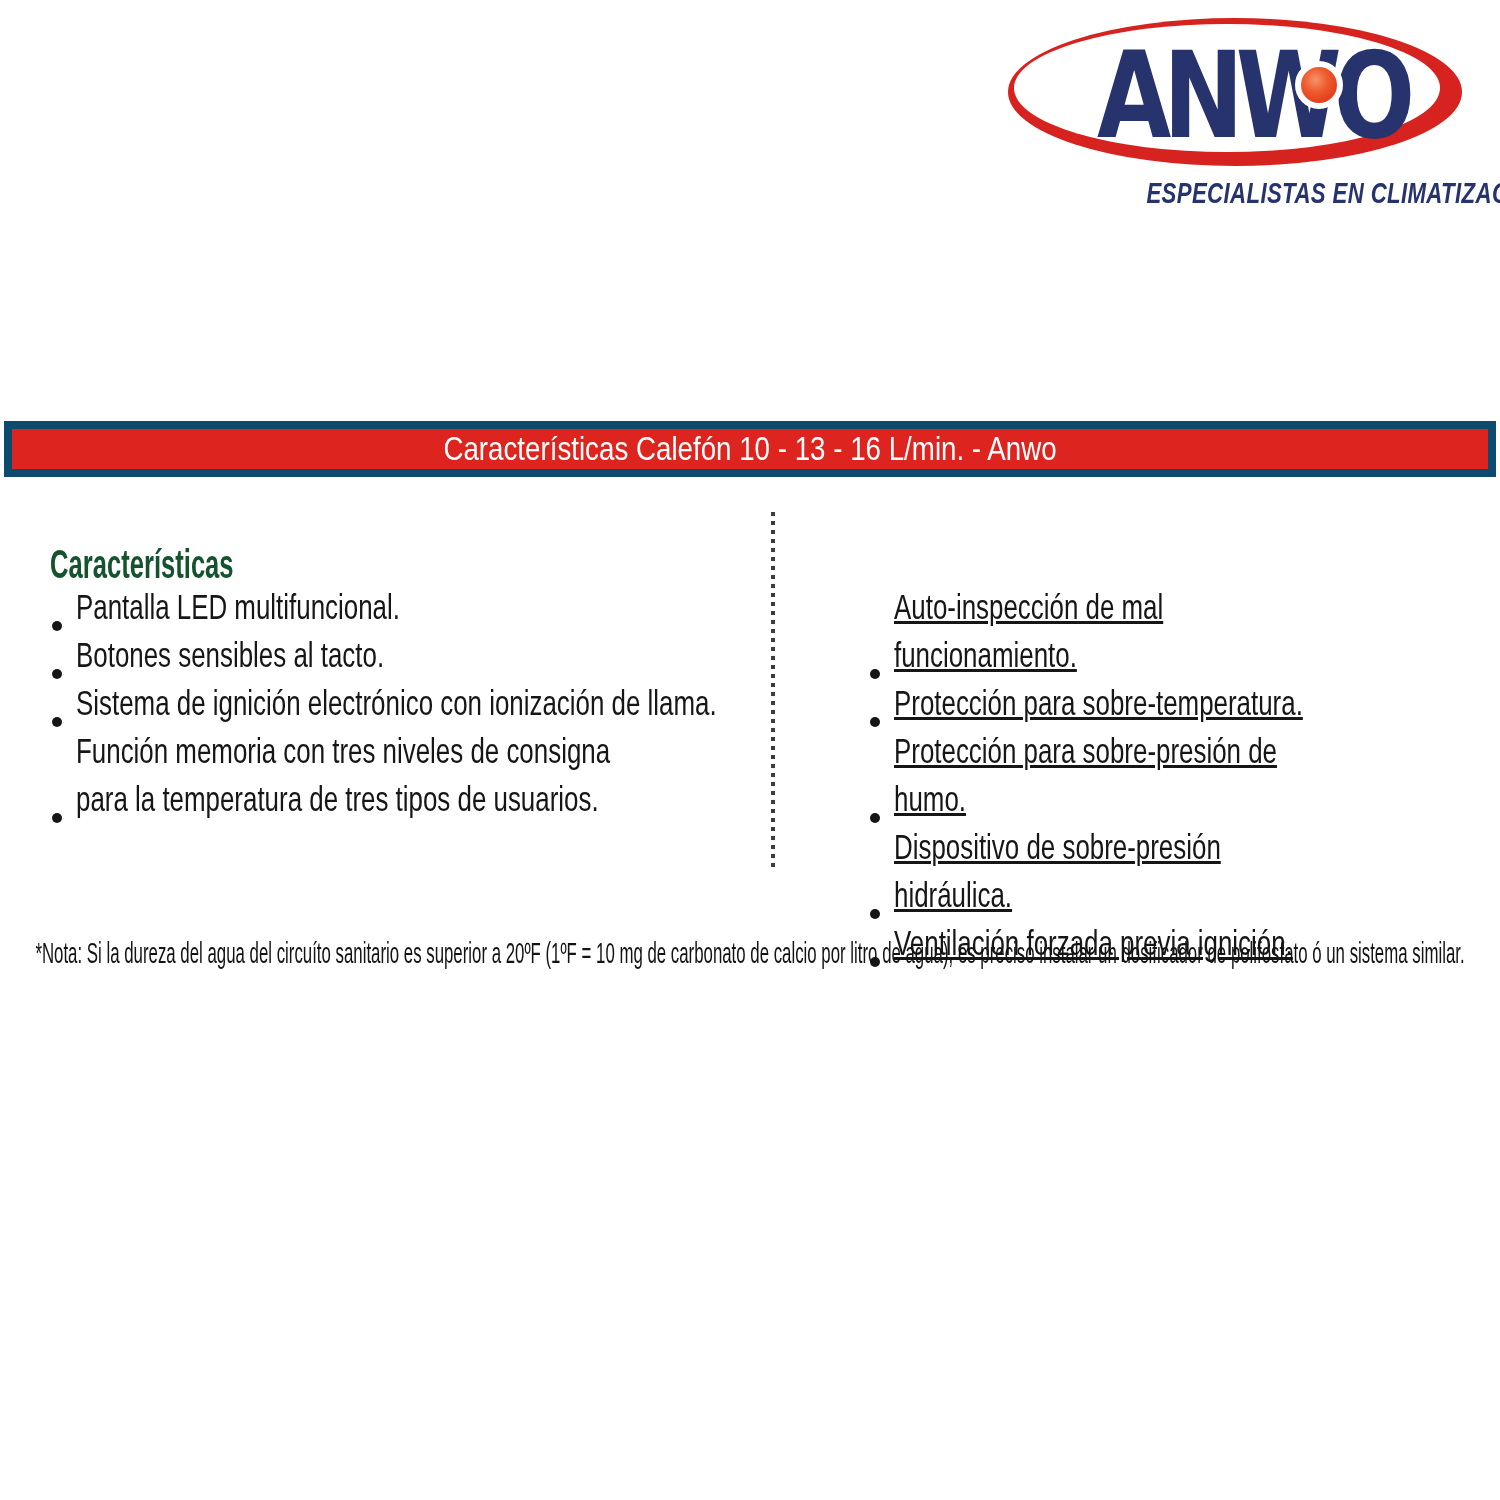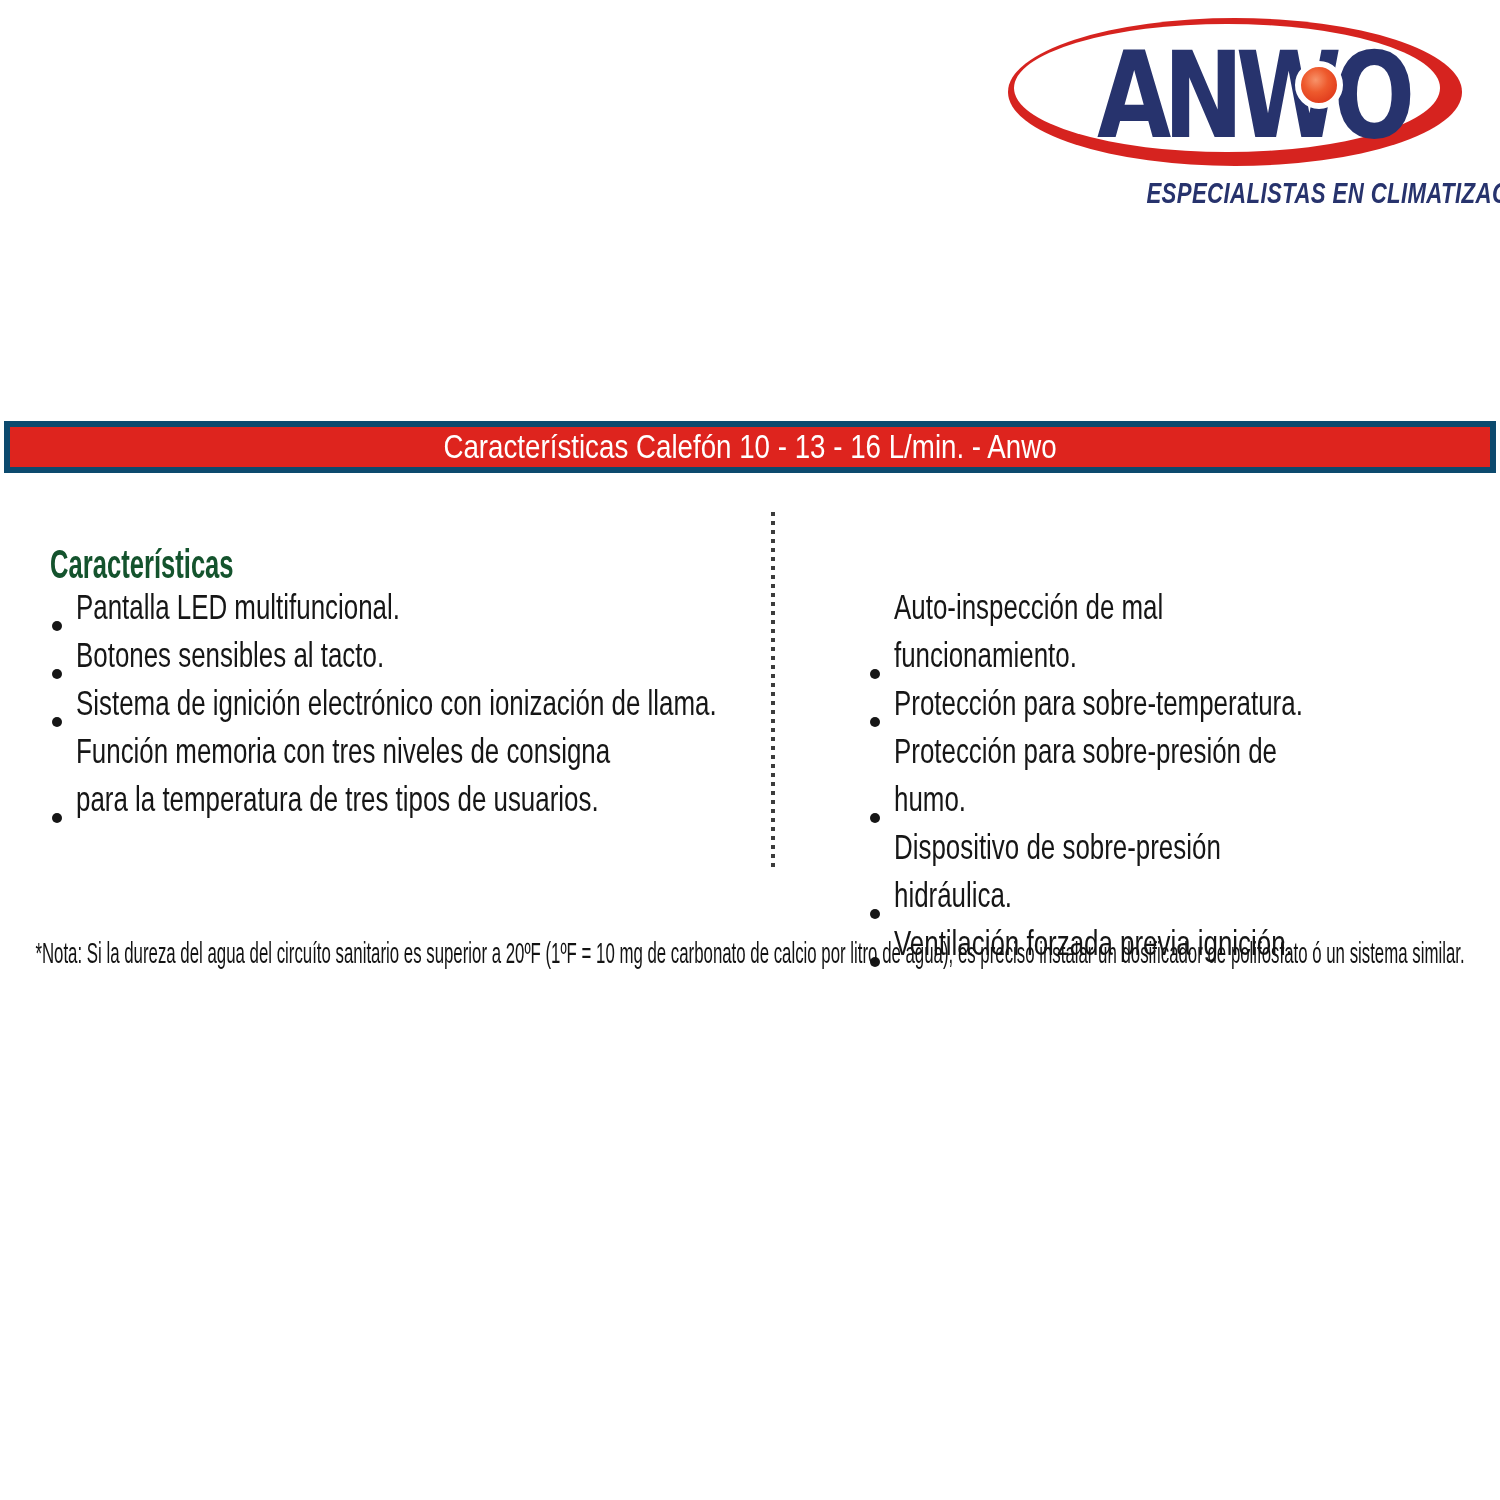--- a/index.html
+++ b/index.html
@@ -17,42 +17,42 @@
   .tagline-inner {
     display:inline-block; white-space:nowrap;
     font-weight:bold; font-style:italic; font-size:30px; color:#27336d;
     transform:scaleX(0.74); transform-origin:100% 50%;
     letter-spacing:0.5px;
   }
 
   
   .banner {
     position:absolute; top:421px; left:4px; right:4px; height:40px;
-    background:#de241e; border:6px solid #0c4a6e; text-align:center;
+    background:#de241e; border:8px solid #0c4a6e; text-align:center;
   }
   .banner-inner {
     display:inline-block; white-space:nowrap;
     line-height:40px; font-size:33px; color:#ffffff;
     transform:scaleX(0.84); transform-origin:50% 50%;
   }
 
   
   .col-heading { position:absolute; line-height:50px; font-size:40px; font-weight:bold; color:#14532d; }
   .heading-inner { display:inline-block; white-space:nowrap; transform:scaleX(0.64); transform-origin:0 50%; }
   .heading-features { top:506px; left:50px; }
   .heading-safety  { top:506px; left:868px; }
 
   .divider {
     position:absolute; top:512px; left:771px; width:4px; height:356px;
     background:repeating-linear-gradient(to bottom, #3c3c3c 0 4px, transparent 4px 9px);
   }
 
   .bullet-list { position:absolute; margin:0; padding:0; list-style:none; }
   .list-features { top:583px; left:52px; }
-  .list-safety   { top:583px; left:870px; }
+  .list-safety   { top:583px; left:870px;text-decoration:underline; }
   .bullet-item { display:flex; align-items:flex-end; }
   .bullet-dot {
     flex:0 0 auto; width:10px; height:10px; border-radius:50%;
     background:#161616; margin:24px 14px 0 0;
   }
   .bullet-text {
     font-size:35px; line-height:48px; color:#161616;
     white-space:pre-line;
     transform:scaleX(0.74); transform-origin:0 0;
   }

